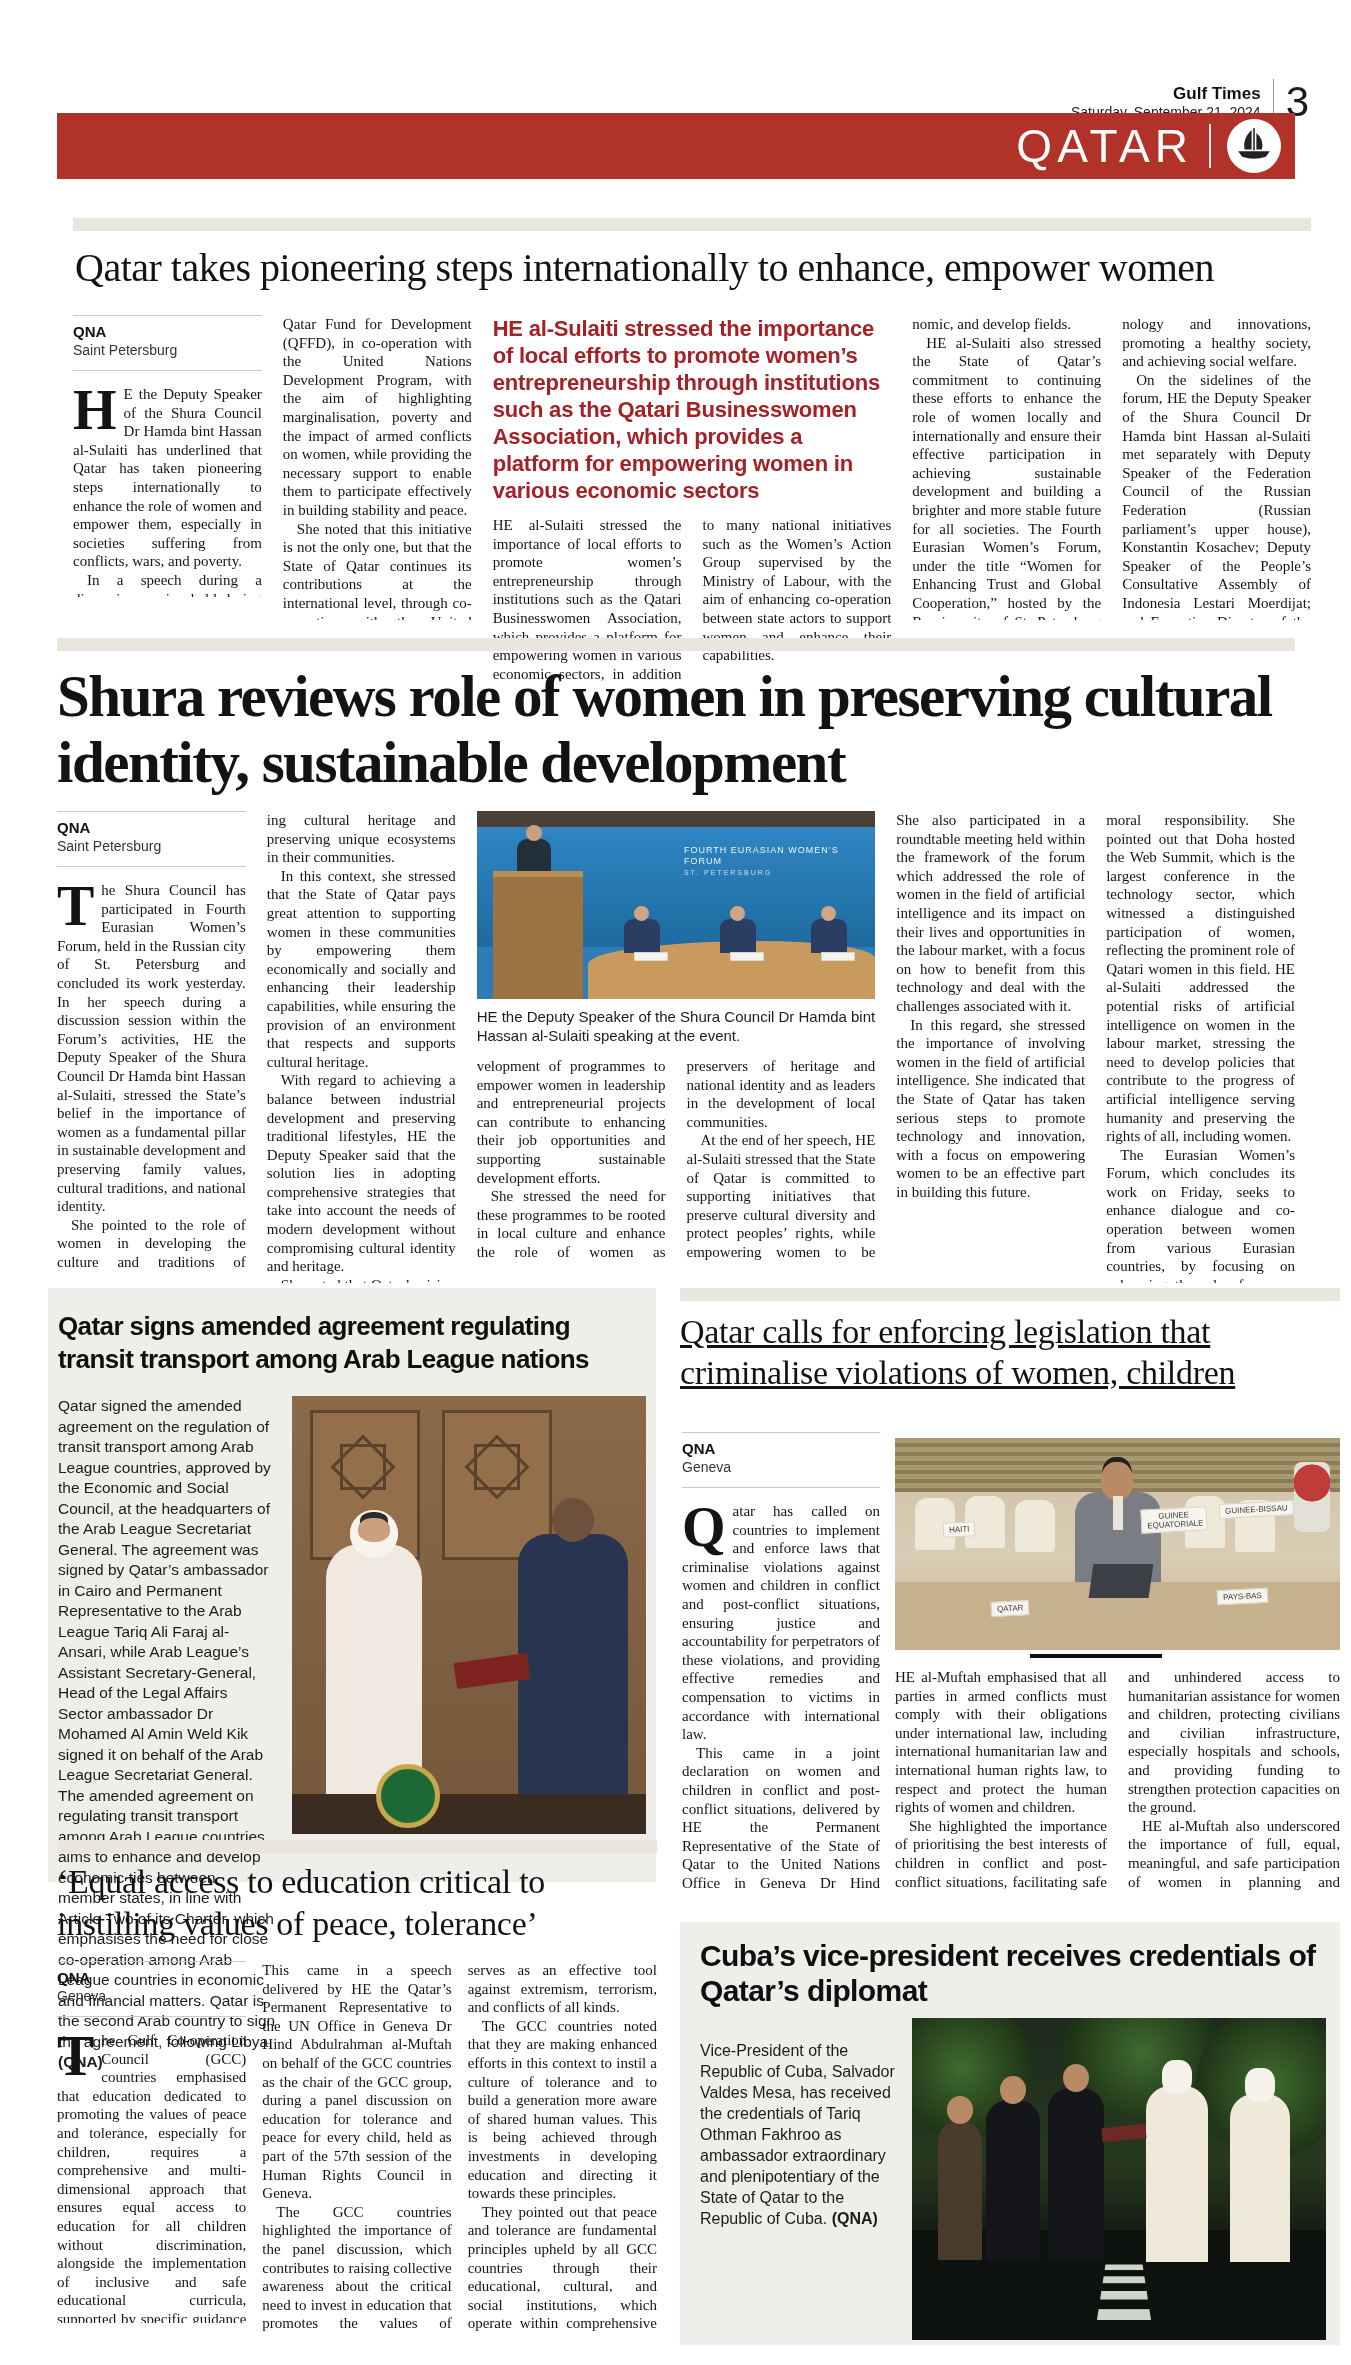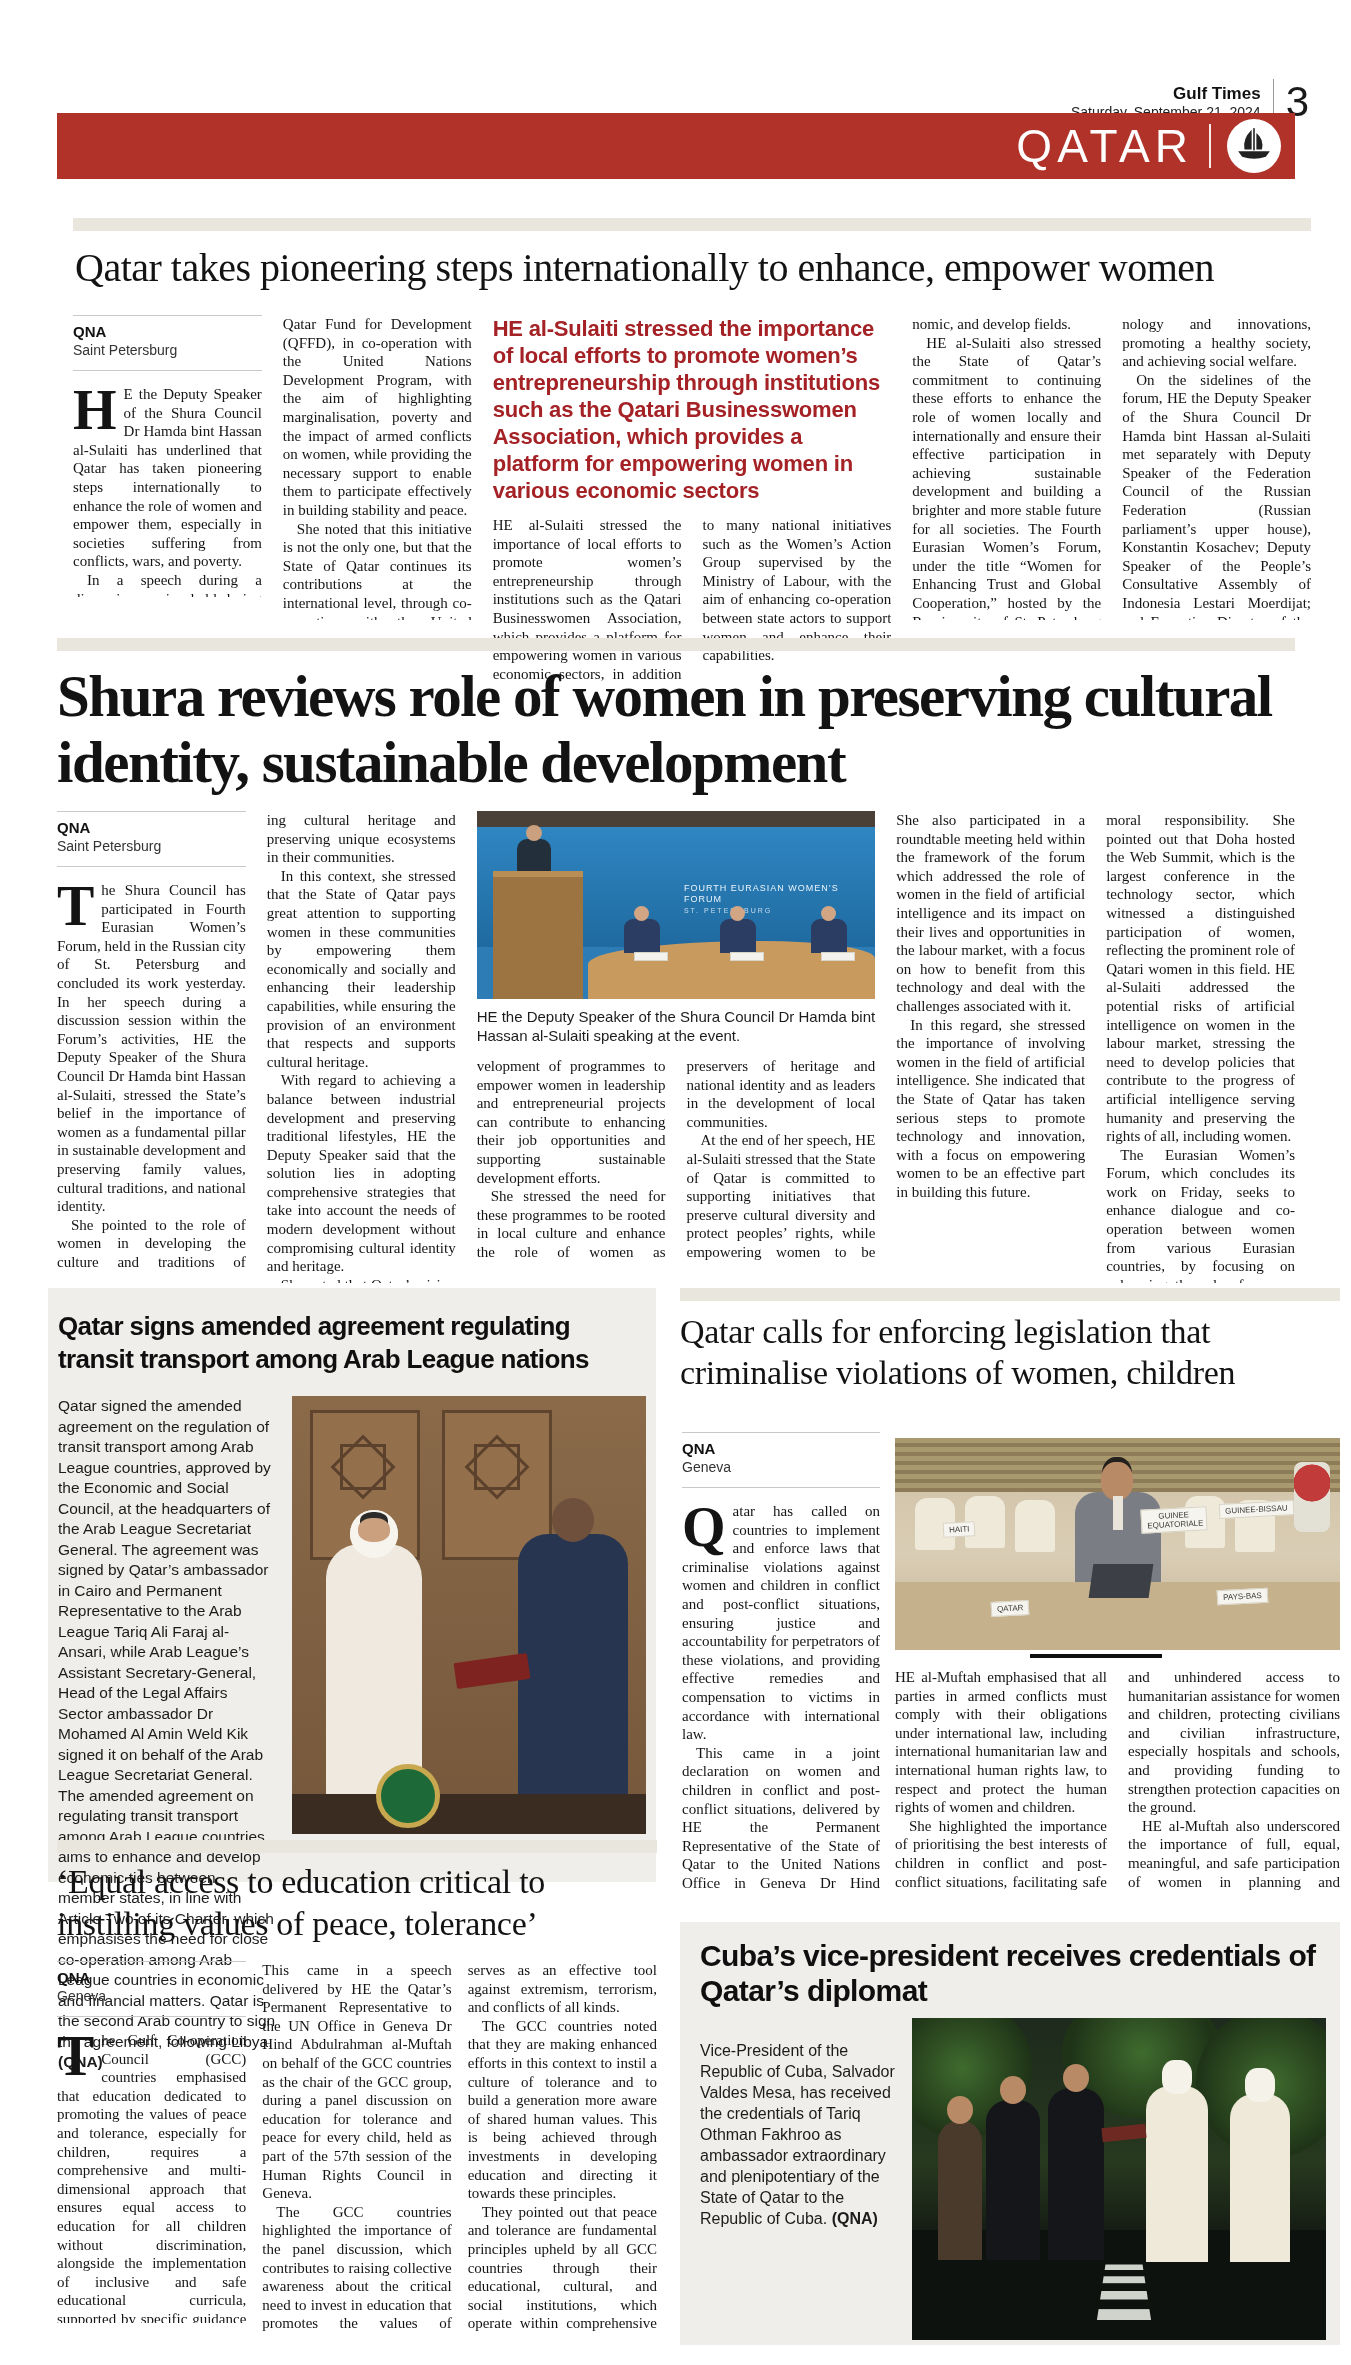--- a/index.html
+++ b/index.html
@@ -55,21 +55,21 @@
   .a2-grid { display:grid; grid-template-columns:repeat(6,1fr); column-gap:21px; margin-top:16px; height:472px; }
   .a2-photo { width:100%; height:188px; position:relative; overflow:hidden; background:#2d7cb5; }
   .a2-cap { margin:8px 0 10px; height:40px; }
   .a2-mid-text { height:220px; }
 
   
   .ph-ceiling { position:absolute; left:0; top:0; width:100%; height:16px; background:#4a4038; }
   .ph-blue { position:absolute; left:0; top:16px; width:100%; height:120px;
              background:linear-gradient(180deg,#2f86c2,#1f6aa0); }
   .ph-banner-txt { position:absolute; left:52%; top:34px; color:#eaf4fb;
-                   font-family:"Liberation Sans", sans-serif; font-size:9px; line-height:11px; letter-spacing:1px;margin-top:38px; }
+                   font-family:"Liberation Sans", sans-serif; font-size:9px; line-height:11px; letter-spacing:1px; }
   .ph-banner-sub { font-size:7px; opacity:.8; letter-spacing:2px; }
   .ph-podium { position:absolute; left:4%; top:60px; width:90px; height:128px; background:#9c7442;
                border-top:6px solid #b98e55; }
   .ph-speaker { position:absolute; left:10%; top:28px; width:34px; height:46px; background:#23303c; border-radius:10px 10px 0 0; }
   .ph-speaker::before { content:""; position:absolute; left:9px; top:-14px; width:16px; height:16px;
                         border-radius:50%; background:#caa07e; }
   .ph-table { position:absolute; right:0; bottom:0; width:72%; height:58px; background:#c89a5d;
               border-radius:60% 40% 0 0 / 40% 30% 0 0; }
   .ph-guest { position:absolute; width:36px; height:34px; background:#2c3d63; border-radius:9px 9px 0 0; bottom:46px; }
   .ph-guest::before { content:""; position:absolute; left:10px; top:-13px; width:15px; height:15px;
@@ -100,21 +100,21 @@
   .fig-suit::before { content:""; position:absolute; left:34px; top:-36px; width:42px; height:44px;
                       border-radius:50%; background:#6e503c; }
   .folder { position:absolute; left:46%; bottom:150px; width:74px; height:26px; background:#7e2320;
             transform:rotate(-8deg); border-radius:2px; }
   .a3-tableedge { position:absolute; left:0; bottom:0; width:100%; height:40px; background:#3a2c20; }
   .emblem { position:absolute; left:84px; bottom:6px; width:64px; height:64px; border-radius:50%;
             background:#1d6a38; border:5px solid #c8a84e; }
 
   
   .a4 { position:absolute; left:680px; top:1288px; width:660px; height:620px; }
-  .a4 h1 { font-size:34px; line-height:41px; letter-spacing:-0.3px; margin-top:10px; }
+  .a4 h1 { font-size:34px; line-height:41px; letter-spacing:-0.3px; margin-top:10px;text-decoration:underline; }
   .a4-col1 { position:absolute; left:2px; top:144px; width:198px; }
   .a4-col1 .bodytxt { height:460px; }
   .photo-un { position:absolute; left:215px; top:150px; width:445px; height:212px; overflow:hidden;
               background:linear-gradient(180deg,#cfc0a4 0%,#d9cdb5 55%,#c6b392 100%); }
   .un-slats { position:absolute; left:0; top:0; width:100%; height:54px;
               background:repeating-linear-gradient(180deg,#a9996f 0 5px,#8d7c57 5px 9px); }
   .un-chair { position:absolute; width:40px; height:52px; background:#efe9da; border-radius:12px 12px 3px 3px; }
   .un-man { position:absolute; left:180px; top:54px; width:86px; height:90px; background:#7a7e84;
             border-radius:22px 22px 0 0; }
   .un-man::before { content:""; position:absolute; left:26px; top:-30px; width:32px; height:38px;

